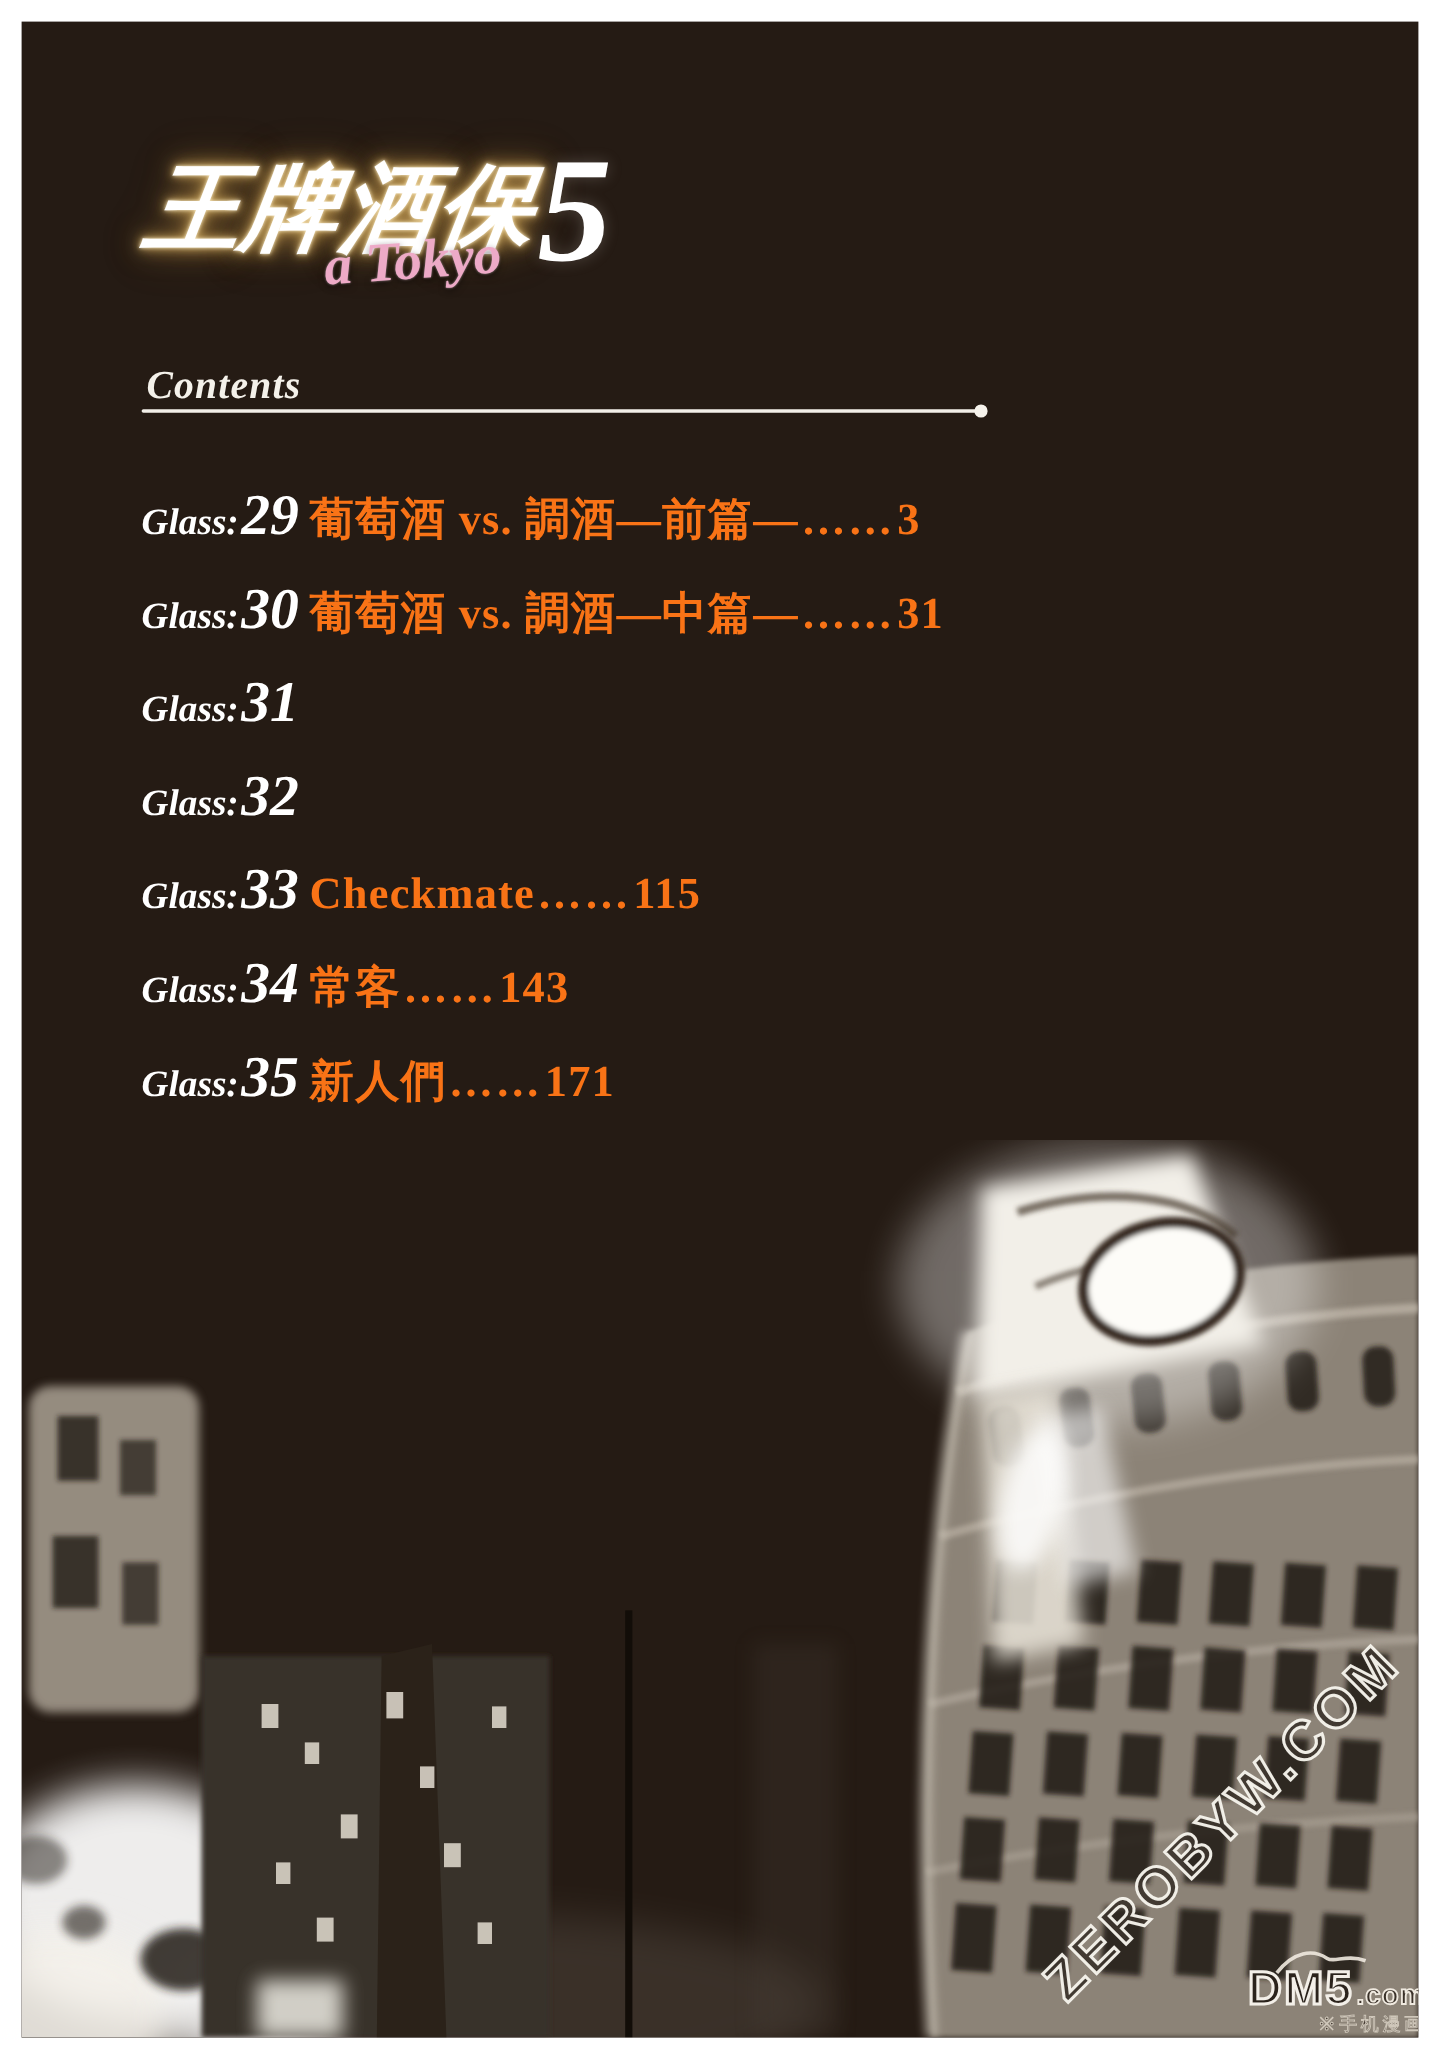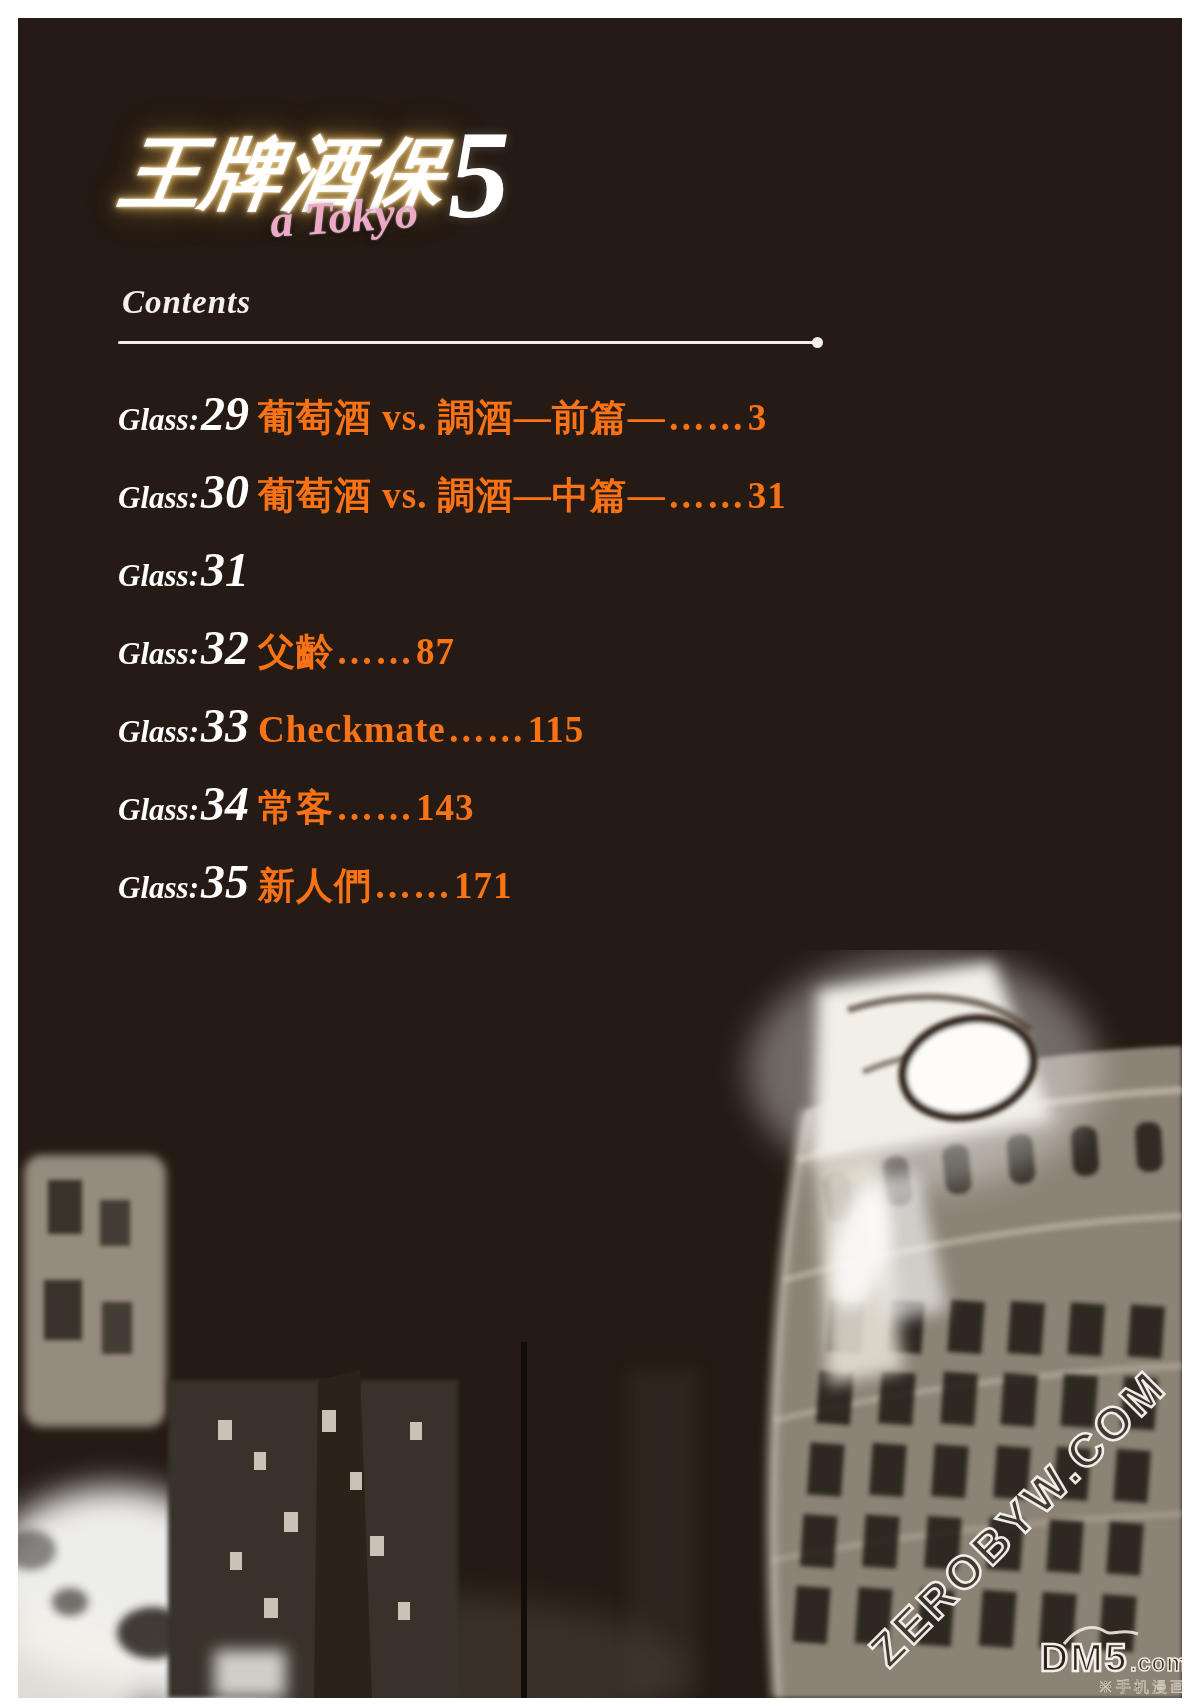--- a/index.html
+++ b/index.html
@@ -34,34 +34,34 @@
   }
   .logo-volume{
     position:absolute;left:430px;top:96px;
     font-family:"Liberation Serif",serif;font-style:italic;font-weight:700;
     font-size:124px;line-height:1;color:#ffffff;
     text-shadow:0 0 12px rgba(210,205,195,.25);
   }
 
   
   .contents-heading{
-    position:absolute;left:104px;top:268px;margin:0;
+    position:absolute;left:104px;top:288px;margin:0;
     font-family:"Liberation Serif",serif;font-style:italic;font-weight:700;
     font-size:33px;line-height:1;color:#f4f1ea;letter-spacing:1px;
   }
   .contents-rule{
     position:absolute;left:100px;top:323px;width:700px;height:3px;
     background:#f2efe8;border-radius:2px;
   }
   .rule-dot{
     position:absolute;right:-5px;top:-4px;width:11px;height:11px;
     border-radius:50%;background:#f6f3ec;
   }
   .toc{
-    position:absolute;left:100px;top:352px;right:20px;margin:0;padding:0;
+    position:absolute;left:100px;top:368px;right:20px;margin:0;padding:0;
     list-style:none;
   }
   .toc-row{
     height:78px;display:flex;align-items:baseline;
     padding-top:16px;box-sizing:border-box;white-space:nowrap;
   }
   .toc-glass{
     flex:0 0 140px;color:#ffffff;
     font-family:"Liberation Serif",serif;font-style:italic;font-weight:700;
   }
@@ -132,21 +132,20 @@
     <span class="toc-glass"><span class="glass-word">Glass:</span><span class="glass-num">30</span></span>
     <span class="toc-title"><span>葡萄酒 vs. 調酒—中篇—</span><span class="toc-dots">……</span><span class="toc-page">31</span></span>
   </li>
 
   <li class="toc-row">
     <span class="toc-glass"><span class="glass-word">Glass:</span><span class="glass-num">31</span></span>
   </li>
 
   <li class="toc-row">
     <span class="toc-glass"><span class="glass-word">Glass:</span><span class="glass-num">32</span></span>
-    <span class="toc-title"><span>父齡</span><span class="toc-dots">……</span><span class="toc-page">87</span></span>
   </li>
 
   <li class="toc-row">
     <span class="toc-glass"><span class="glass-word">Glass:</span><span class="glass-num">33</span></span>
     <span class="toc-title"><span>Checkmate</span><span class="toc-dots">……</span><span class="toc-page">115</span></span>
   </li>
 
   <li class="toc-row">
     <span class="toc-glass"><span class="glass-word">Glass:</span><span class="glass-num">34</span></span>
     <span class="toc-title"><span>常客</span><span class="toc-dots">……</span><span class="toc-page">143</span></span>

